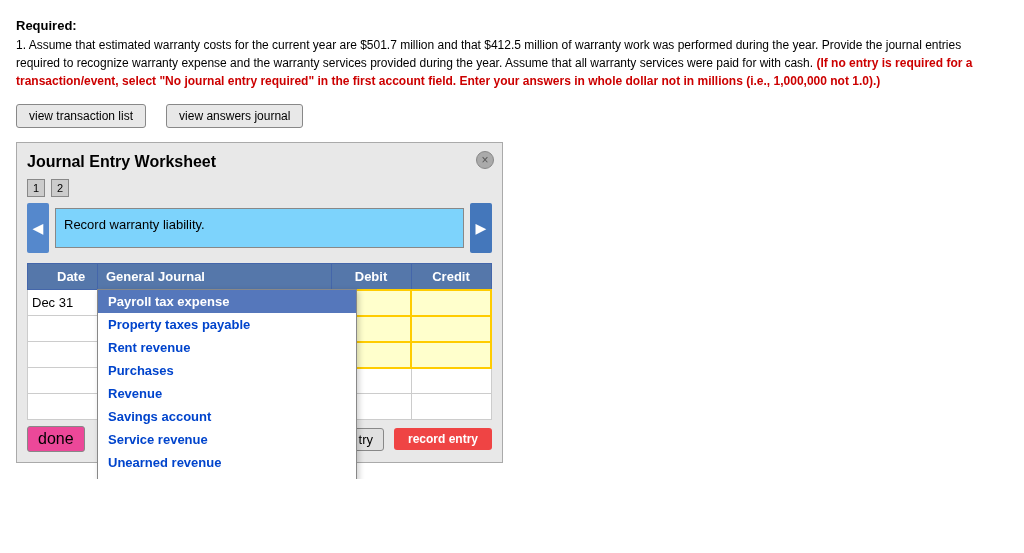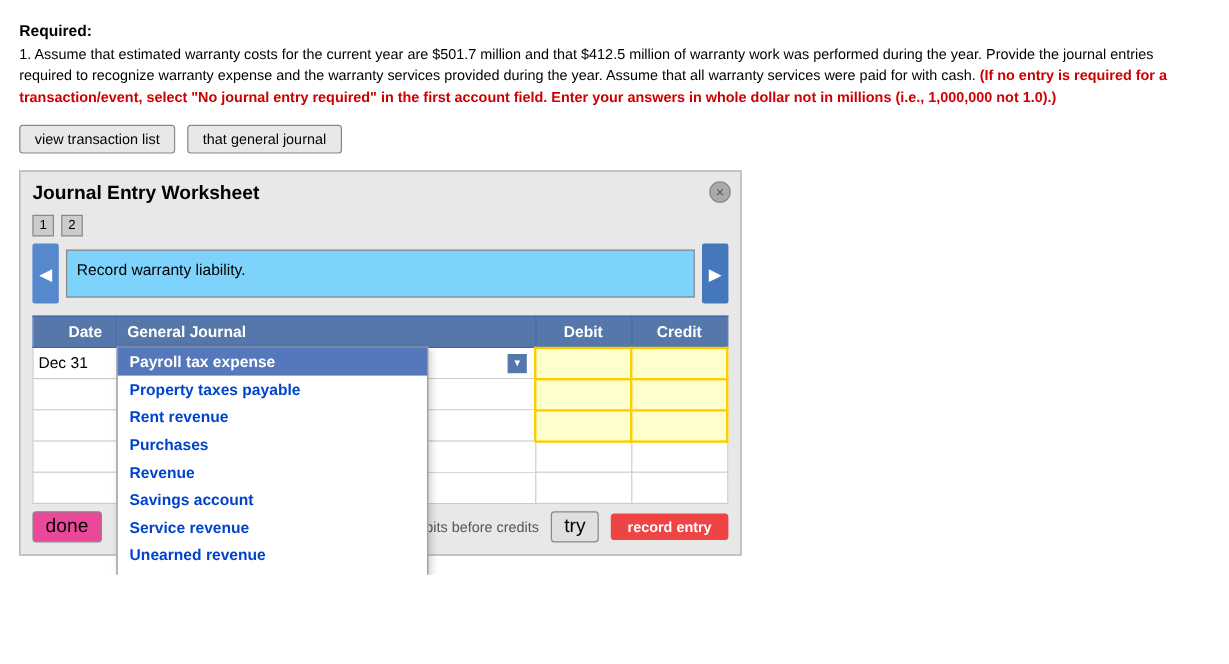--- a/index.html
+++ b/index.html
@@ -19,36 +19,36 @@
     }
     .required-body {
       font-size: 12px;
     }
     .red-bold {
       color: #cc0000;
       font-weight: bold;
     }
     .btn-toolbar {
       display: flex;
-      gap: 10px;
+      gap: 20px;
       margin-bottom: 14px;
     }
     .toolbar-btn {
       border: 1px solid #888;
       background: #e8e8e8;
       padding: 4px 12px;
       border-radius: 3px;
       font-size: 12px;
       cursor: pointer;
     }
     .worksheet-container {
       border: 1px solid #aaa;
       background: #e8e8e8;
       padding: 10px;
-      width: 602px;
+      width: 487px;
       position: relative;
     }
     .worksheet-title {
       font-size: 16px;
       font-weight: bold;
       margin-bottom: 8px;
     }
     .close-btn {
       position: absolute;
       top: 8px;
@@ -227,21 +227,21 @@
     }
     .hint-text {
       font-size: 12px;
       color: #555;
     }
     .try-btn {
       border: 1px solid #888;
       background: #e0e0e0;
       padding: 3px 10px;
       border-radius: 3px;
-      font-size: 16px;
+      font-size: 13px;
       cursor: pointer;
     }
     .record-btn {
       border: none;
       background: #ef4444;
       color: #fff;
       padding: 4px 14px;
       border-radius: 3px;
       font-size: 12px;
       cursor: pointer;
@@ -258,21 +258,21 @@
   <div class="required-title">Required:</div>
   <div class="required-body">
     <span>1.</span>
     <span>Assume that estimated warranty costs for the current year are $501.7 million and that $412.5 million of warranty work was performed during the year. Provide the journal entries required to recognize warranty expense and the warranty services provided during the year. Assume that all warranty services were paid for with cash.</span>
     <span class="red-bold">(If no entry is required for a transaction/event, select "No journal entry required" in the first account field. Enter your answers in whole dollar not in millions (i.e., 1,000,000 not 1.0).)</span>
   </div>
 </div>
 
 <div class="btn-toolbar">
   <button class="toolbar-btn">view transaction list</button>
-  <button class="toolbar-btn">that general journal</button>
+  <button class="toolbar-btn">view answers journal</button>
 </div>
 
 <div class="worksheet-container">
   <div class="worksheet-title">Journal Entry Worksheet</div>
   <div class="close-btn">×</div>
 
   <div class="nav-row">
     <div class="nav-box">1</div>
     <div class="nav-box">2</div>
   </div>

